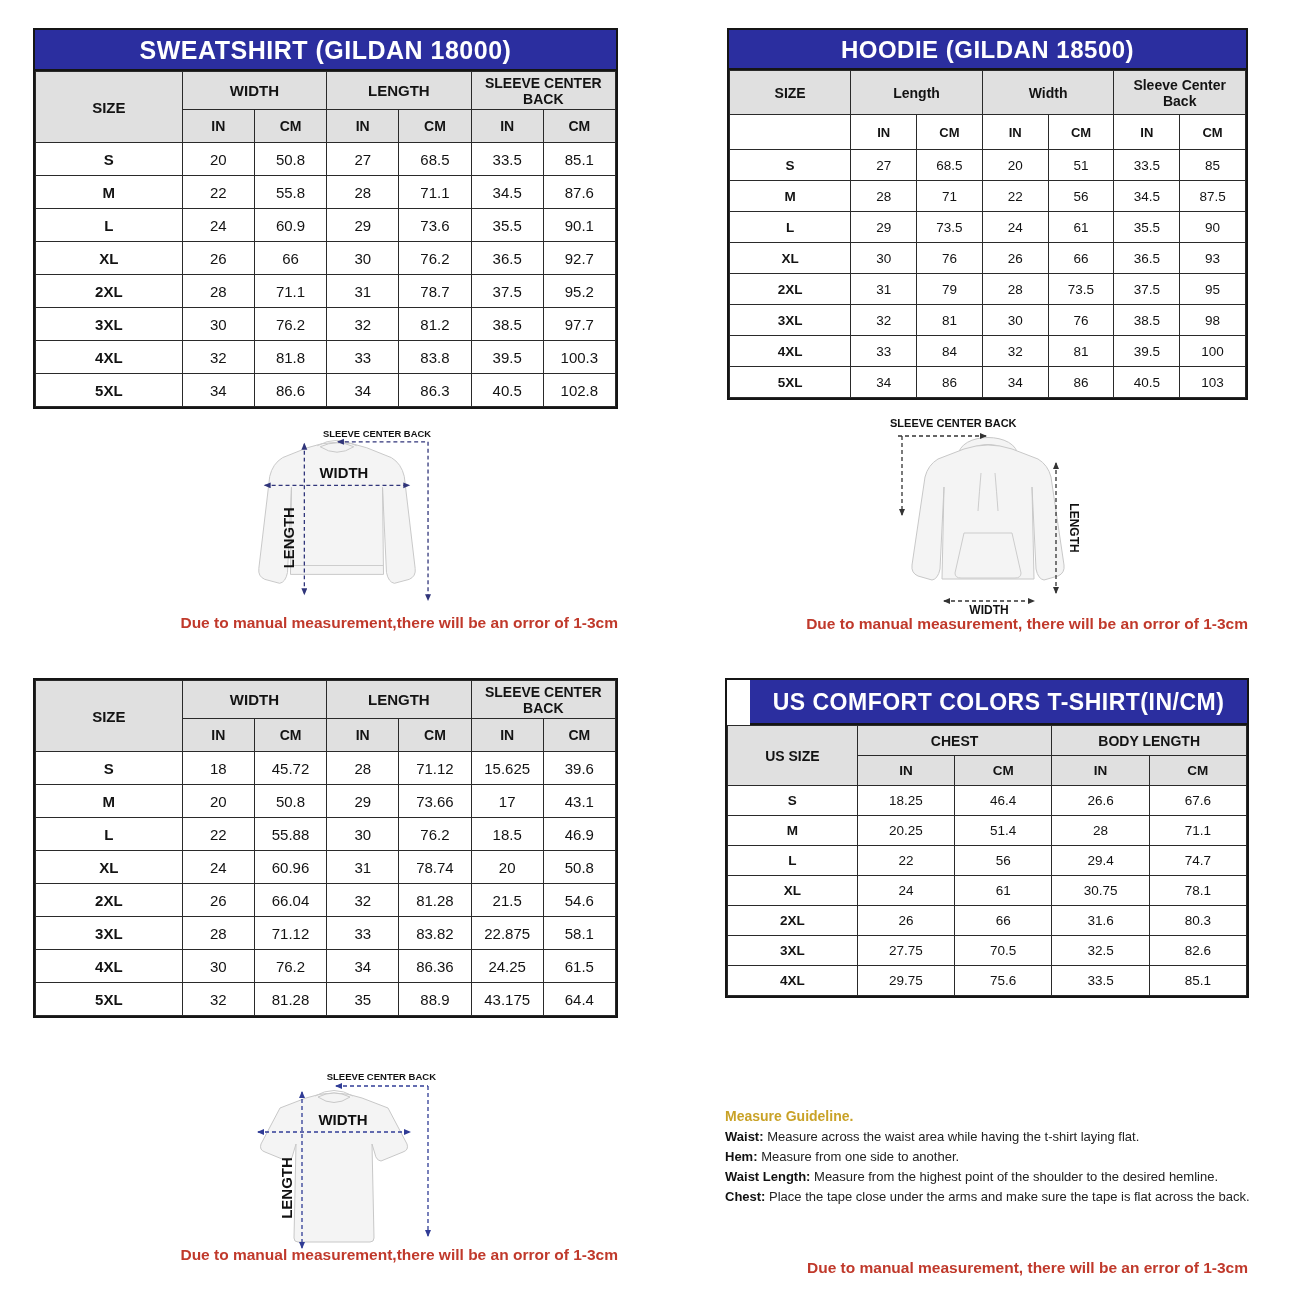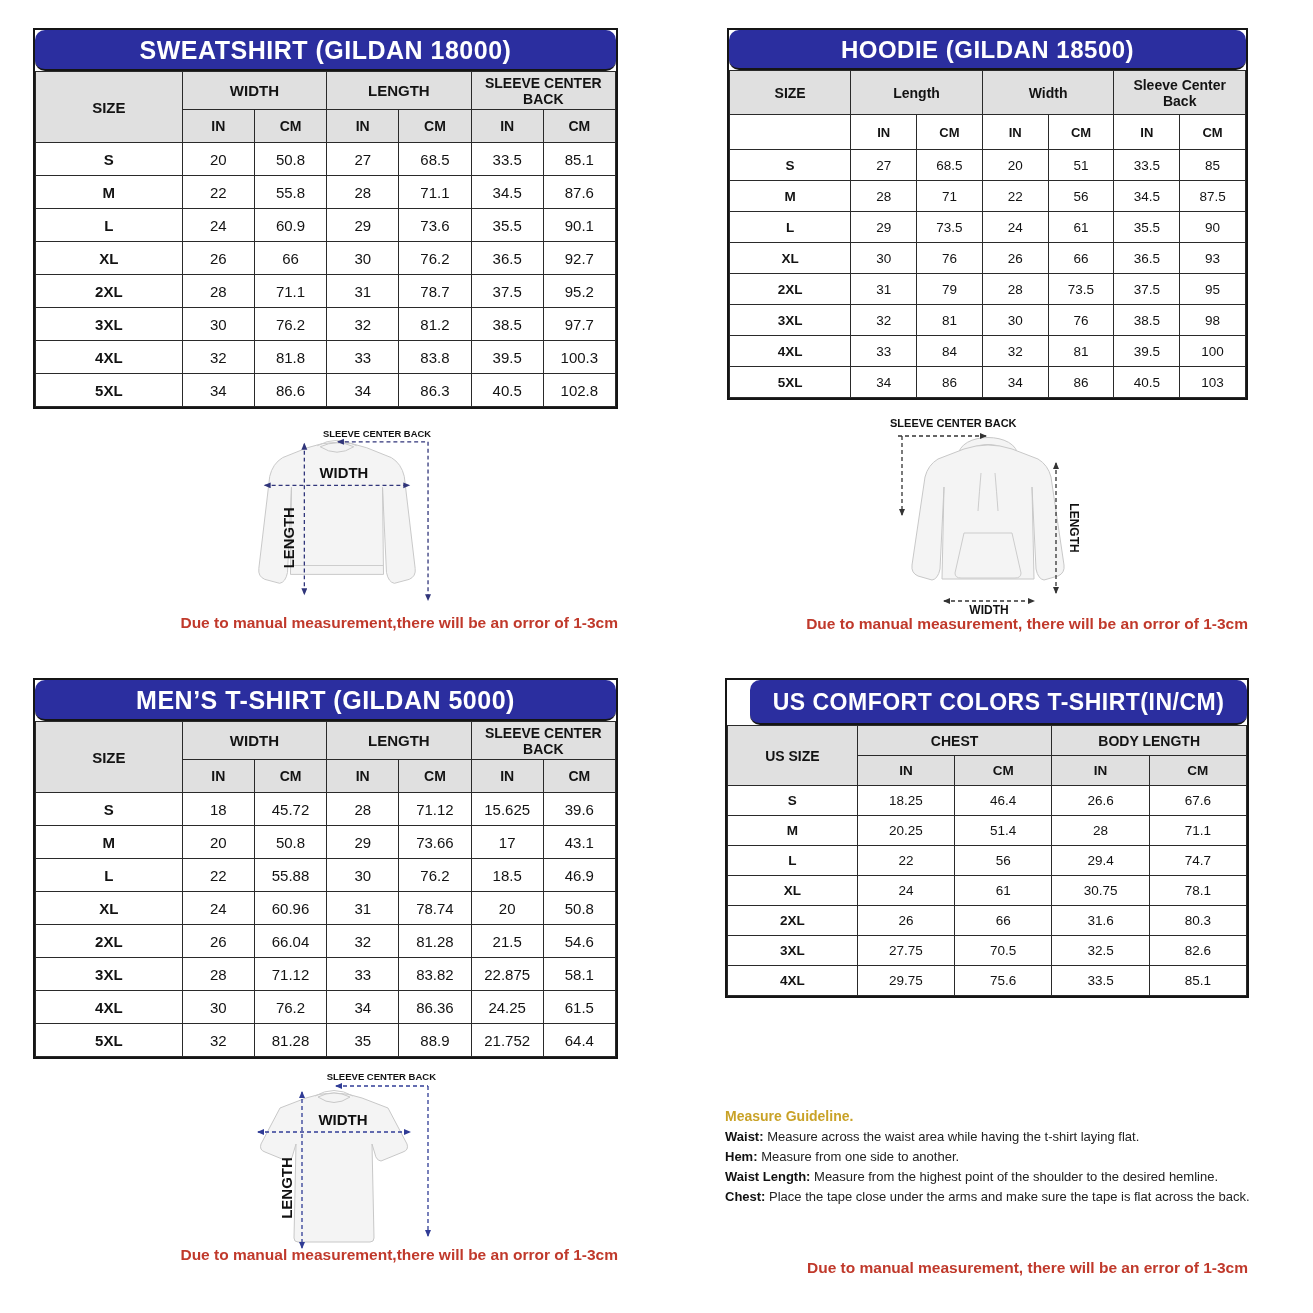--- a/index.html
+++ b/index.html
@@ -5,21 +5,21 @@
   :root{
     --header-blue:#2b2e9f; --disclaimer-red:#c0392b; --guideline-gold:#c9a227;
     --subhead-gray:#e0e0e0; --border-dark:#2a2a2a;
   }
   *{margin:0;padding:0;box-sizing:border-box;}
   body{background:#ffffff;font-family:"Liberation Sans","DejaVu Sans",sans-serif;}
   #canvas{position:relative;width:1313px;height:1313px;background:#ffffff;overflow:hidden;}
 
   .tblwrap{position:absolute;border:2px solid #151515;background:#fff;}
   .tbl-title{background:var(--header-blue);color:#fff;font-weight:bold;text-align:center;
-             letter-spacing:.5px;border-bottom:2px solid #151515;border-radius:10px;}
+             letter-spacing:.5px;border-bottom:2px solid #151515;}
   table{border-collapse:collapse;width:100%;table-layout:fixed;}
   th,td{border:1px solid var(--border-dark);text-align:center;vertical-align:middle;
         color:#131313;padding:0 2px;}
   th{background:var(--subhead-gray);font-weight:bold;}
   td{background:#fff;font-weight:normal;}
   td.size-col{font-weight:bold;}
   th.white{background:#fff;}
 
   
   .t-big .tbl-title{height:41px;line-height:41px;font-size:25px;}
@@ -315,21 +315,20 @@
       <text x="2" y="12" text-anchor="start" font-size="11">SLEEVE CENTER BACK</text>
       <text x="182" y="113" text-anchor="middle" font-size="12" transform="rotate(90 182 113)">LENGTH</text>
       <text x="101" y="199" text-anchor="middle" font-size="12">WIDTH</text>
     </svg>
   </div>
 
   <div class="disclaimer" style="left:33px;top:614px;width:585px;">Due to manual measurement,there will be an orror of 1-3cm</div>
   <div class="disclaimer" style="left:727px;top:615px;width:521px;">Due to manual measurement, there will be an orror of 1-3cm</div>
 
   <div class="tblwrap t-big" style="left:33px;top:678px;width:585px;">
-    <div class="tbl-title">MEN’S T-SHIRT (GILDAN 5000)</div>
     <table>
       <colgroup>
           <col style="width:25.3%">
           <col style="width:12.45%">
           <col style="width:12.45%">
           <col style="width:12.45%">
           <col style="width:12.45%">
           <col style="width:12.45%">
           <col style="width:12.45%">
         </colgroup>
@@ -412,21 +411,21 @@
             <td>86.36</td>
             <td>24.25</td>
             <td>61.5</td>
           </tr>
           <tr>
             <td class="size-col">5XL</td>
             <td>32</td>
             <td>81.28</td>
             <td>35</td>
             <td>88.9</td>
-            <td>21.752</td>
+            <td>43.175</td>
             <td>64.4</td>
           </tr>
         </tbody>
     </table>
   </div>
 
   <div class="tblwrap t-com" style="left:725px;top:678px;width:524px;">
     <div class="tbl-title">US COMFORT COLORS T-SHIRT(IN/CM)</div>
     <table>
       <colgroup>

